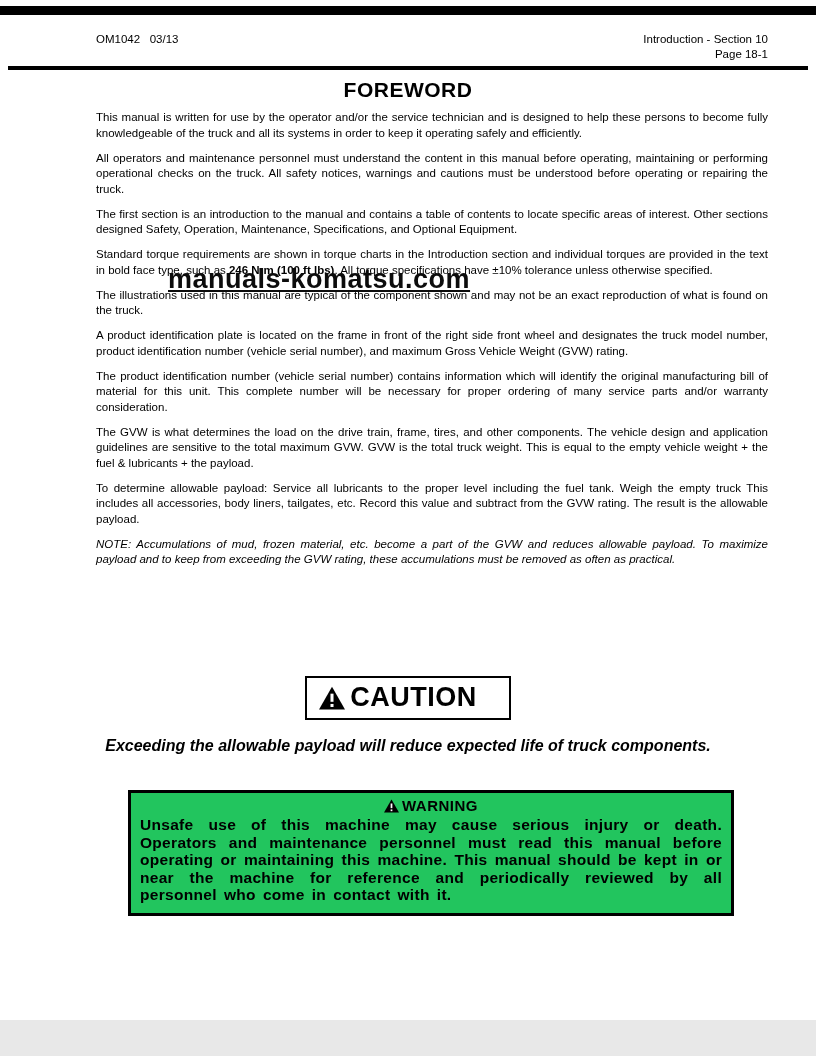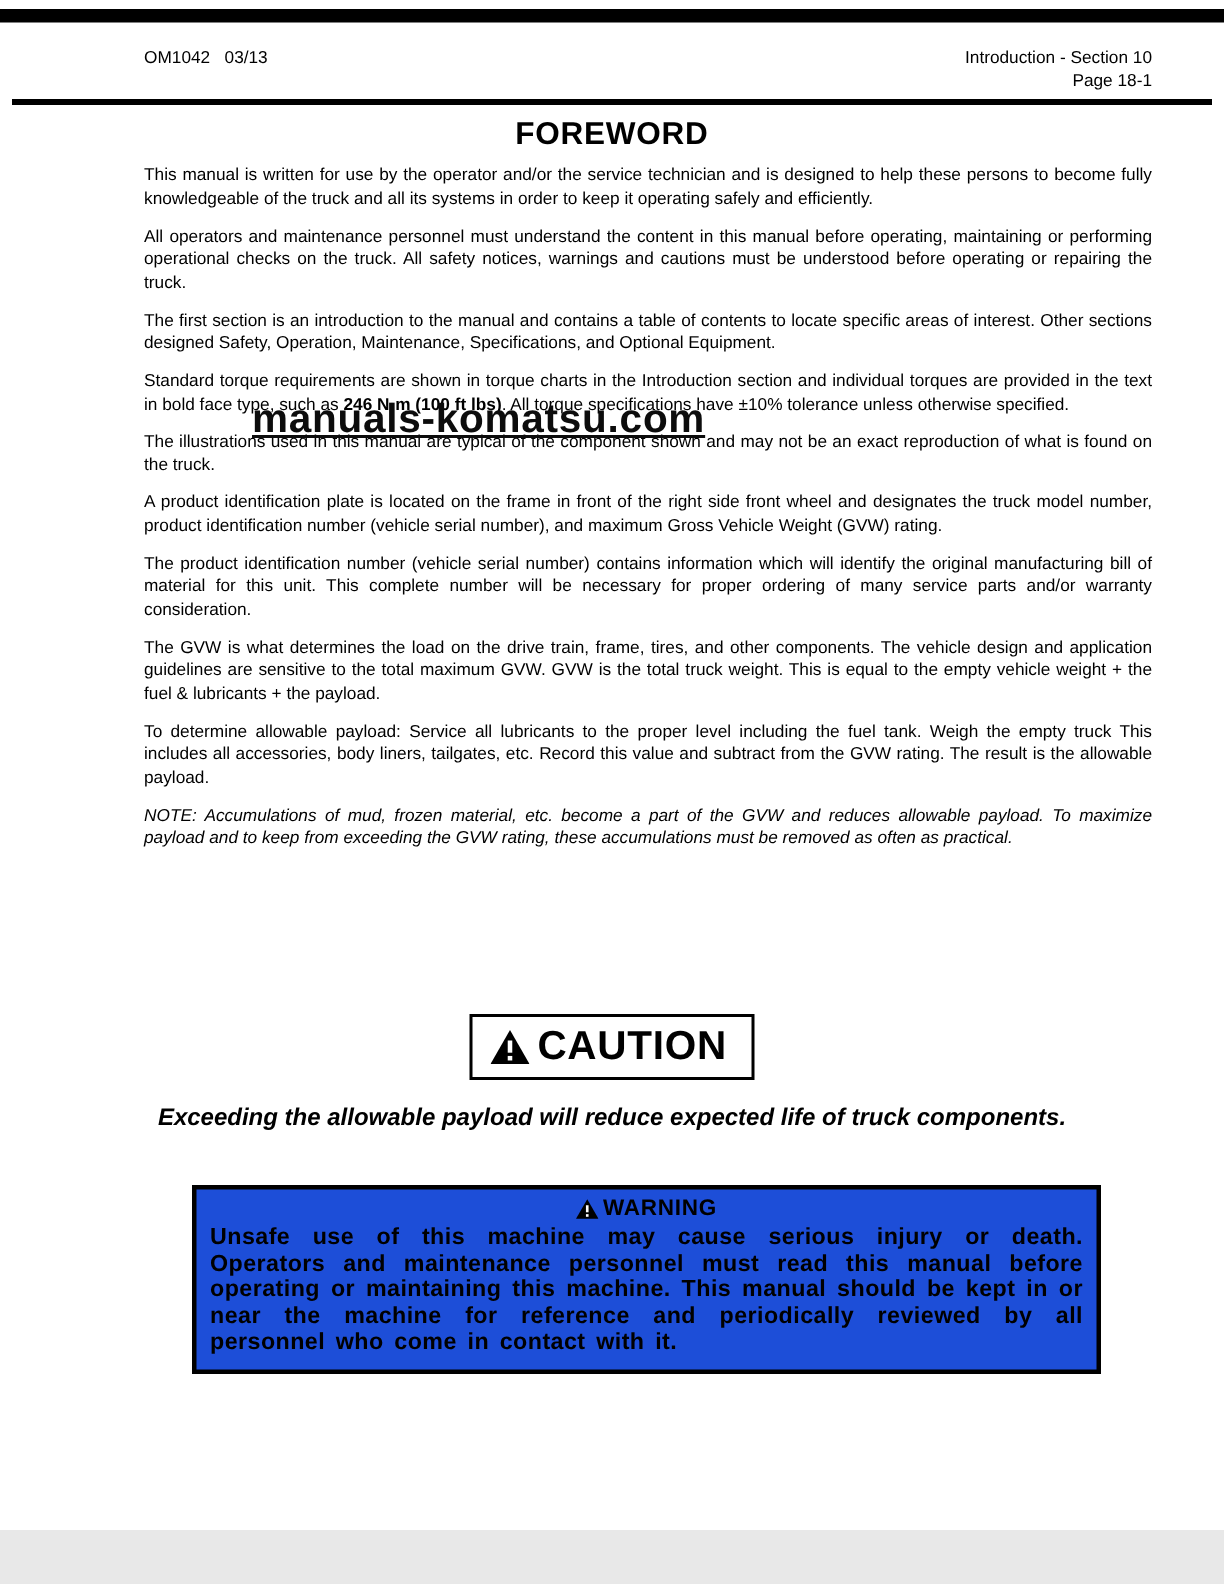--- a/index.html
+++ b/index.html
@@ -77,42 +77,42 @@
     position: absolute;
     top: 676px; left: 0; right: 0;
     display: flex;
     justify-content: center;
   }
   .caution-box-inner {
     display: flex;
     align-items: center;
     gap: 5px;
     border: 2.5px solid #000;
-    padding: 4px 16px 5px 12px;
+    padding: 4px 32px 5px 12px;
     background: #fff;
   }
   .caution-label {
     font-size: 27px;
     font-weight: bold;
     letter-spacing: 0.5px;
   }
   .caution-message {
     position: absolute;
     top: 737px; left: 0; right: 0;
     text-align: center;
     font-size: 16px;
     font-weight: bold;
     font-style: italic;
   }
   .warning-box {
     position: absolute;
     top: 790px; left: 128px;
     width: 606px;
     border: 3px solid #000;
-    background: #1d4ed8;
+    background: #22c55e;
     padding: 4px 9px 9px 9px;
   }
   .warning-header {
     display: flex;
     justify-content: center;
     align-items: center;
     gap: 3px;
     font-size: 15px;
     font-weight: bold;
     letter-spacing: 0.5px;

